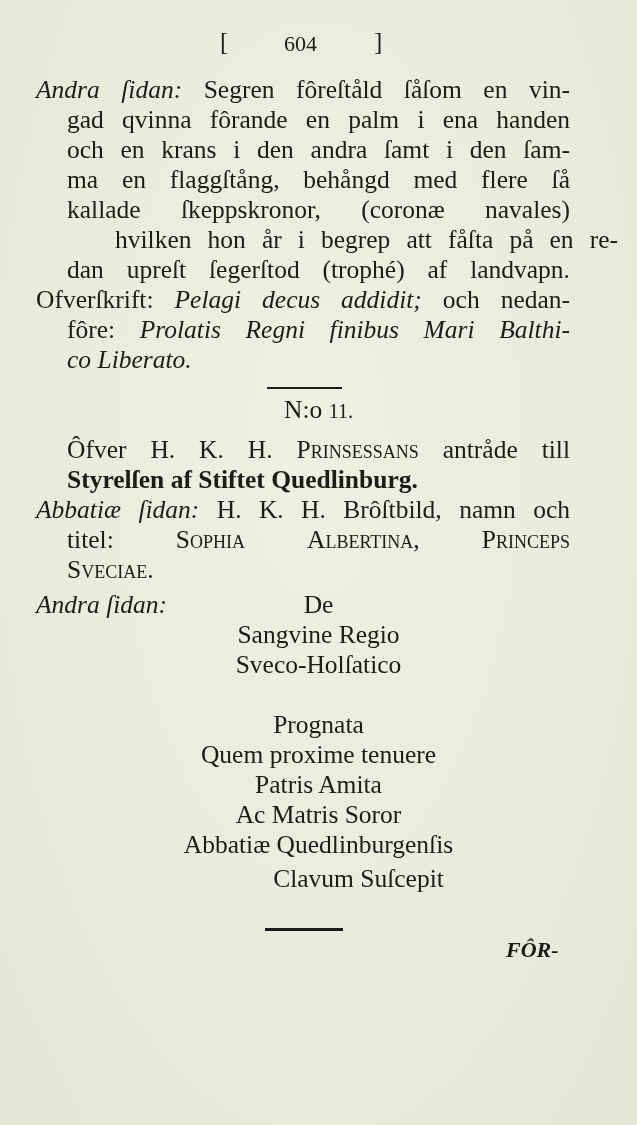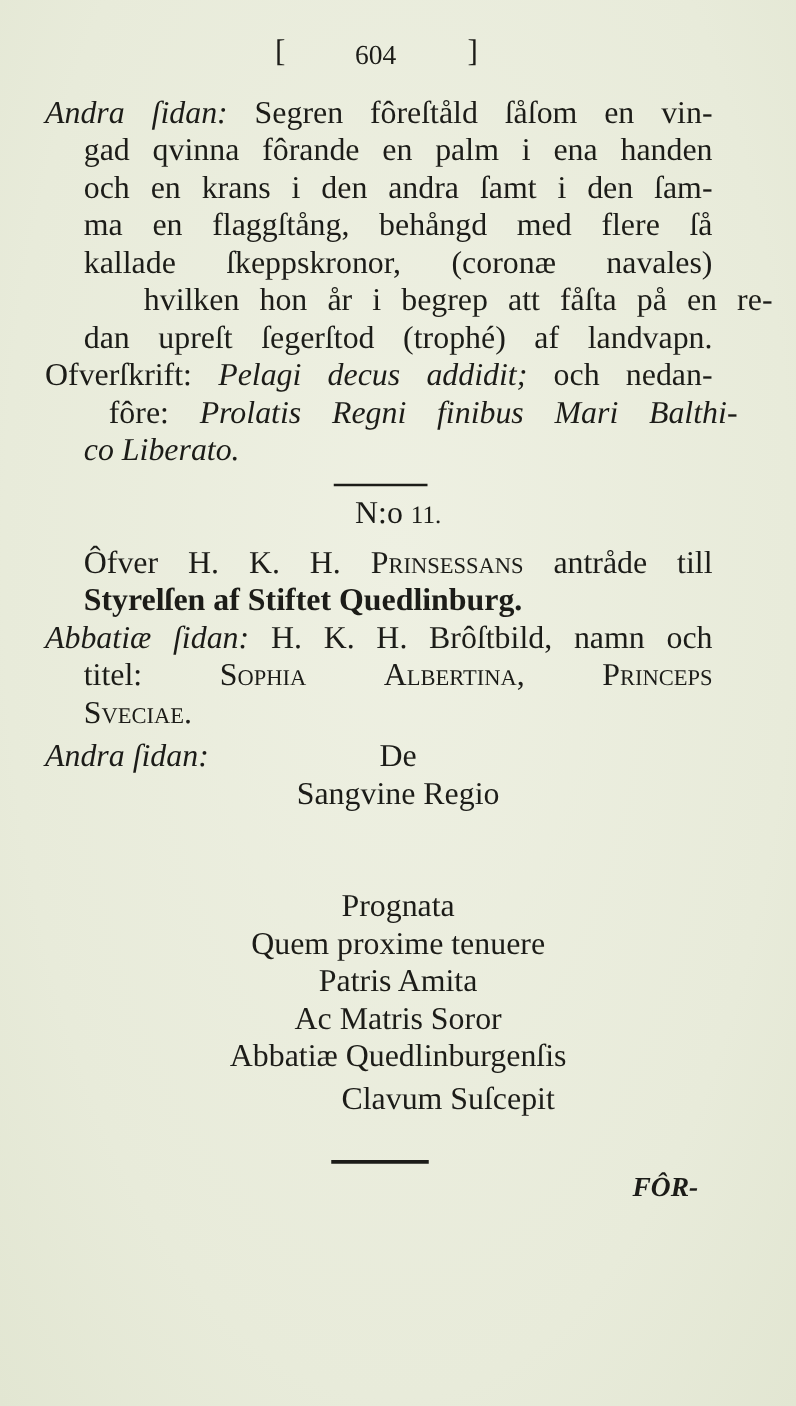--- a/index.html
+++ b/index.html
@@ -50,21 +50,21 @@
     </div>
   <div class="line" style="left:67px; top:225px; width:503px;margin-left:48px;">
       <span class="just">hvilken hon år i begrep att fåſta på en re-</span>
     </div>
   <div class="line" style="left:67px; top:255px; width:503px;">
       <span class="just">dan upreſt ſegerſtod (trophé) af landvapn.</span>
     </div>
   <div class="line" style="left:36px; top:285px; width:534px;">
     <span class="just"><span>Ofverſkrift:</span> <span class="i">Pelagi decus addidit;</span> <span>och nedan-</span></span>
   </div>
-  <div class="line" style="left:67px; top:315px; width:503px;margin-left:20px;">
+  <div class="line" style="left:67px; top:315px; width:503px;">
     <span class="just"><span>fôre:</span> <span class="i">Prolatis Regni finibus Mari Balthi-</span></span>
   </div>
   <div class="line i" style="left:67px; top:345px;">co Liberato.</div>
 
   <div class="rule" style="left:267px; top:387px; width:75px; height:2px;"></div>
 
   <div class="line center" style="top:395px;">
     <span>N:o</span> <span class="sc" style="font-size:20px;">11.</span>
   </div>
 
@@ -77,20 +77,21 @@
   </div>
   <div class="line" style="left:67px; top:525px; width:503px;">
     <span class="just"><span>titel:</span> <span class="sc">Sophia</span> <span class="sc">Albertina,</span> <span class="sc">Princeps</span></span>
   </div>
   <div class="line sc" style="left:67px; top:555px;">Sveciae.</div>
 
   <div class="line i" style="left:36px; top:590px;">Andra ſidan:</div>
 
   <div class="line center" style="top:590px;">De</div>
   <div class="line center" style="top:620px;">Sangvine Regio</div>
+  <div class="line center" style="top:650px;">Sveco-Holſatico</div>
   <div class="line center" style="top:710px;">Prognata</div>
   <div class="line center" style="top:740px;">Quem proxime tenuere</div>
   <div class="line center" style="top:770px;">Patris Amita</div>
   <div class="line center" style="top:800px;">Ac Matris Soror</div>
   <div class="line center" style="top:830px;">Abbatiæ Quedlinburgenſis</div>
   <div class="line center" style="top:864px;padding-left:40px;">Clavum Suſcepit</div>
 
   <div class="rule" style="left:265px; top:928px; width:78px;"></div>
 
   <div class="line i" style="left:506px; top:935px; font-weight:bold; font-size:22px;">FÔR-</div>

